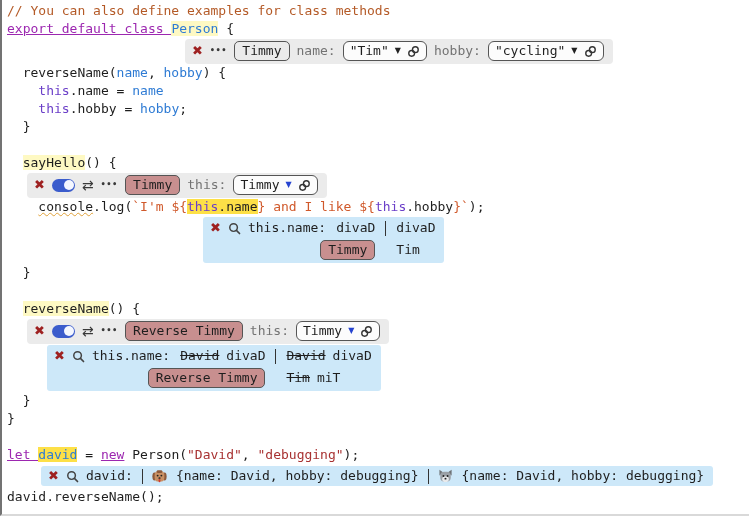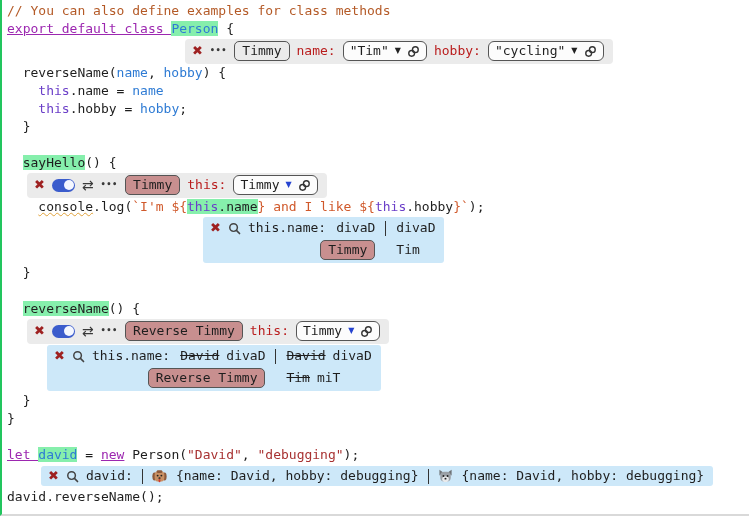--- a/index.html
+++ b/index.html
@@ -1,52 +1,52 @@
 <!DOCTYPE html>
 <html><head>
 <meta charset="utf-8">
 <style>
   html,body{margin:0;padding:0;background:#fff;}
   #editor{
     position:relative;
     width:749px;height:516px;
     box-sizing:border-box;
     background:#ffffff;
-    border-left:2px solid #22c55e;
+    border-left:2px solid #737373;
     border-bottom:2px solid #d9d9d9;
     font-family:"DejaVu Sans Mono","Liberation Mono",monospace;
     font-size:13px;line-height:18px;
     color:#1e1e1e;
     padding:2px 0 0 5px;
     overflow:hidden;
   }
   .line{white-space:pre;height:18px;}
   
   .tok-comment{color:#b45a27;}
   .tok-kw{color:#9c27b0;text-decoration:underline;}
   .tok-this{color:#6b3fc8;}
   .tok-var{color:#2e7bd4;}
   .tok-str{color:#a83232;}
   .tok-tpl{color:#d0592b;margin-top:30px;}
   .tok-plain{color:#1e1e1e;}
-  .hl-gray{background:#86efac;}
-  .hl-blue{background:#86efac;}
+  .hl-gray{background:#fef9c3;}
+  .hl-blue{background:#fde047;}
   .sq{text-decoration:underline;text-decoration-style:wavy;text-decoration-color:#e0a23a;text-decoration-thickness:1px;}
   .st{text-decoration:line-through;margin-right:7px;}
   
   .wrow{height:24px;display:flex;align-items:center;margin:1px 0;}
   .wpanel{display:inline-flex;align-items:center;gap:7px;background:#ebebeb;border-radius:4px;padding:2px 9px 2px 7px;height:21px;}
   .x{color:#9e2121;font-weight:bold;font-size:13px;font-family:"DejaVu Sans",sans-serif;cursor:pointer;}
   .more{color:#3a3a3a;font-weight:bold;font-size:8px;letter-spacing:1px;}
   .swap{color:#3a3a3a;font-size:14px;font-family:"DejaVu Sans",sans-serif;}
   .toggle{width:23px;height:13px;border-radius:8px;background:#3b5ccc;display:inline-flex;align-items:center;justify-content:flex-end;padding:1px;box-sizing:border-box;}
   .knob{width:10px;height:10px;border-radius:50%;background:#f4f7ff;}
   .ebadge{border:1px solid #555;border-radius:5px;padding:0 7px;height:18px;display:inline-flex;align-items:center;background:#c88f8f;}
   .ebadge.plainbg{background:#ebebeb;}
-  .wlabel{color:#b91c1c;}
+  .wlabel{color:#737373;}
   .dd{border:1px solid #555;border-radius:6px;background:#fcfcfc;padding:0 6px;height:18px;display:inline-flex;align-items:center;gap:6px;}
   .caret{font-size:8px;color:#2543d0;font-family:"DejaVu Sans",sans-serif;}
   .caret.dark{color:#222;}
   
   .probe{display:inline-block;background:#cde8f9;border-radius:3px;padding:2px 9px 3px 7px;margin:1px 0;}
   .pgrid{display:grid;grid-template-columns:auto auto auto auto;column-gap:10px;row-gap:3px;align-items:center;}
   .phead{display:inline-flex;align-items:center;gap:7px;white-space:pre;}
   .vsep{width:1px;height:15px;background:#333;display:inline-block;}
   .pv{white-space:pre;}
   .pbadge{grid-column:1/3;justify-self:end;}

